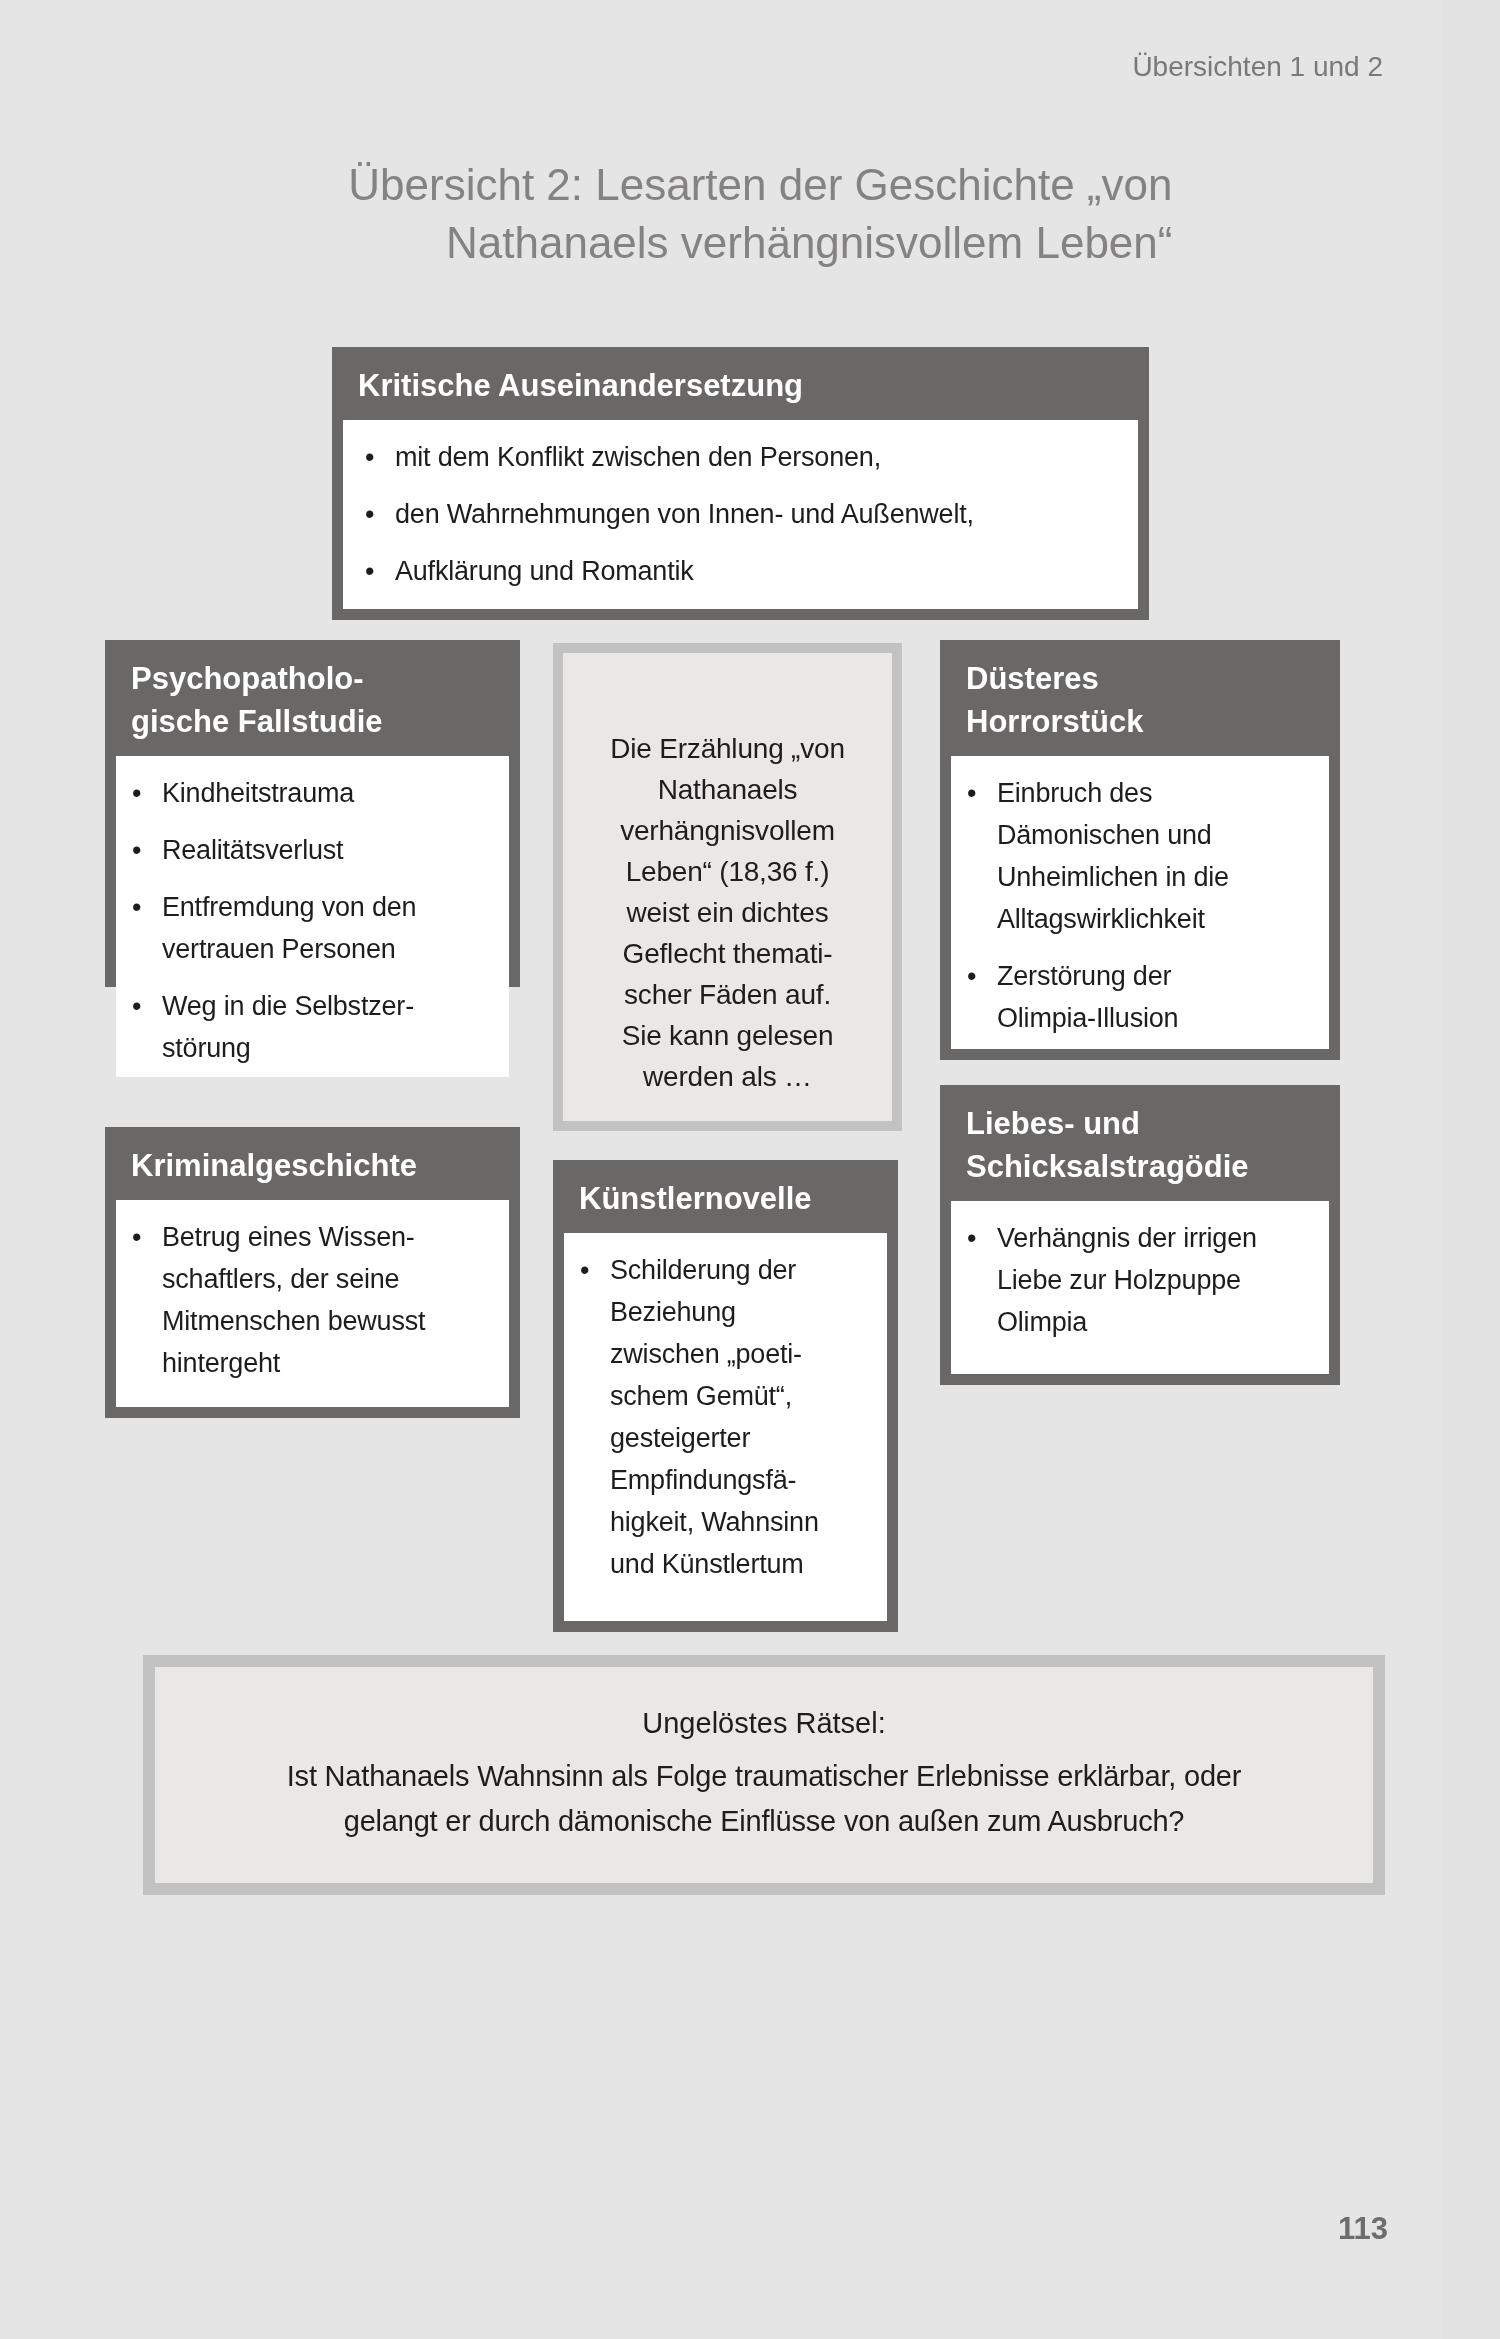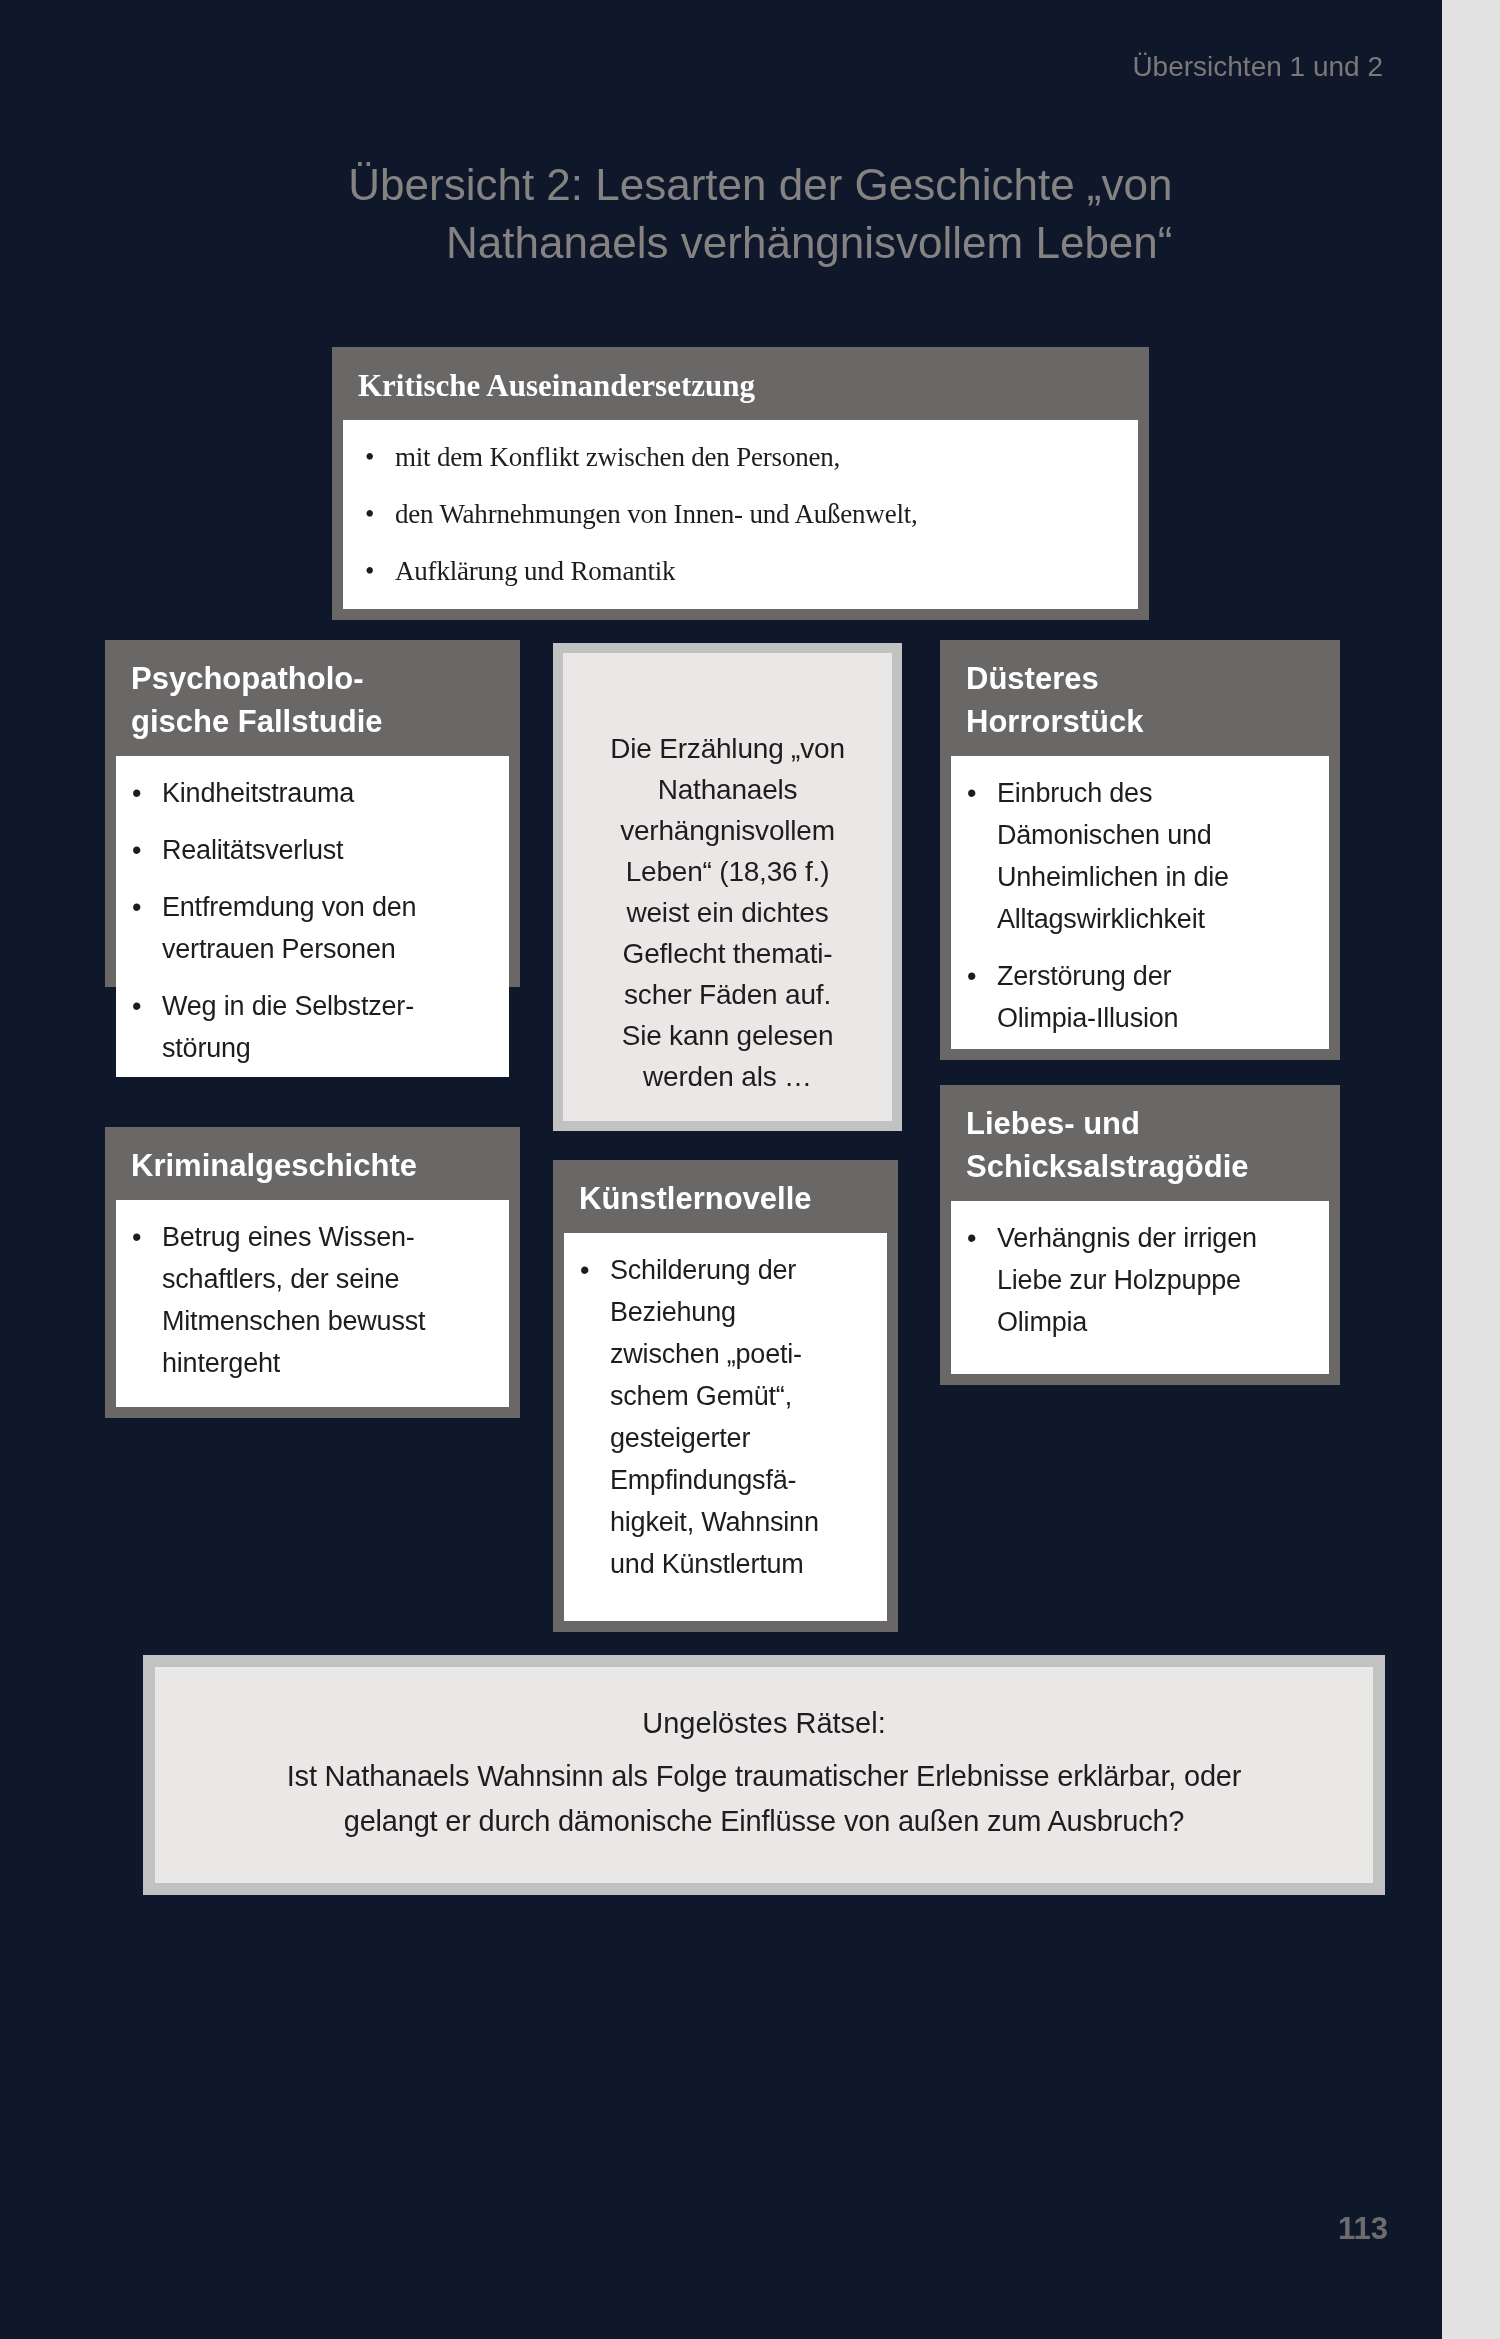--- a/index.html
+++ b/index.html
@@ -1,20 +1,20 @@
 <!DOCTYPE html>
 <html lang="de" style="--box-dark: #6a6767; --note-border: #c3c2c2; --note-fill: #e9e8e7; --side-strip: #e3e2e2; --title-gray: #858282; --runhead-gray: #7a7878; --pagenum-gray: #6e6c6c; --text-black: #1e1c1c;"><head>
 <meta charset="utf-8">
 <style>
   html,body{margin:0;padding:0;background:#ffffff;}
   .page{
     position:relative;
     width:1500px;
     height:2339px;
-    background:#0f172a;
+    background:#e5e5e5;
     font-family:"Liberation Sans","DejaVu Sans",sans-serif;
     color:var(--text-black,#1e1c1c);
     overflow:hidden;
   }
   .side-strip{
     position:absolute;top:0;right:0;
     width:58px;height:2339px;
     background:var(--side-strip,#e3e2e2);
   }
   .running-head{
@@ -52,21 +52,21 @@
   .bullet{display:flex;align-items:flex-start;margin:0 0 15px;}
   .bullet:last-child{margin-bottom:0;}
   .dot{flex:0 0 30px;width:30px;font-size:27px;line-height:42px;color:var(--text-black,#1e1c1c);}
   .dot::before{content:"•";}
   .btext{
     font-size:27px;line-height:42px;
     letter-spacing:-0.2px;
     white-space:pre-line;
   }
 
-  .box-a{left:332px;top:347px;width:817px;height:273px;font-family:Liberation Serif, serif;}
+  .box-a{left:332px;top:347px;width:817px;height:273px;}
   .box-a .dbody{padding-left:22px;}
   .box-b{left:105px;top:640px;width:415px;height:347px;}
   .box-d{left:940px;top:640px;width:400px;height:420px;}
   .box-e{left:105px;top:1127px;width:415px;height:291px;}
   .box-f{left:553px;top:1160px;width:345px;height:472px;}
   .box-g{left:940px;top:1085px;width:400px;height:300px;}
 
   
   .gbox{
     position:absolute;box-sizing:border-box;

